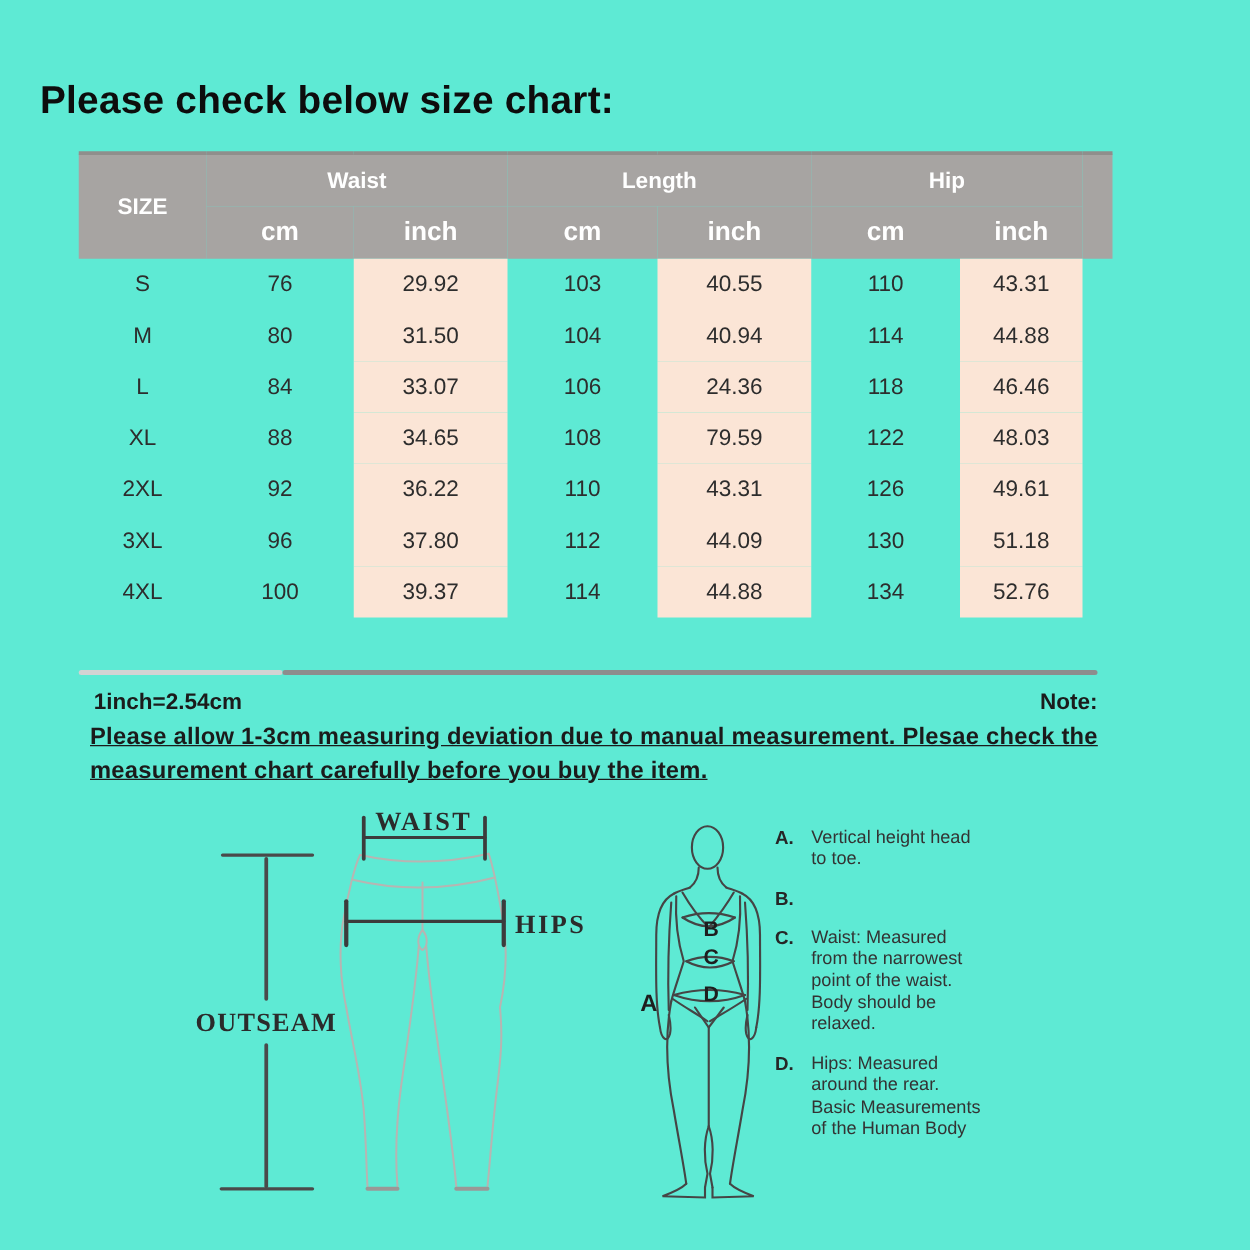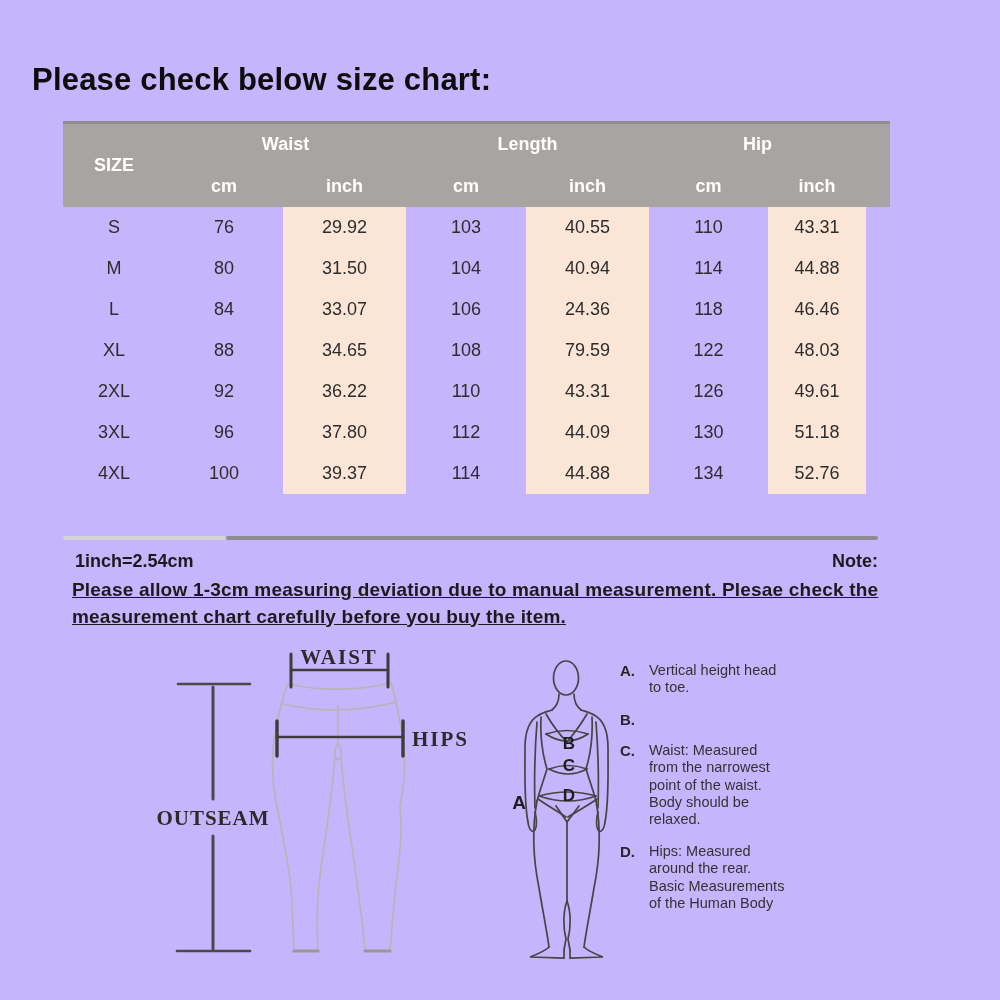--- a/index.html
+++ b/index.html
@@ -1,17 +1,17 @@
 <!DOCTYPE html>
 <html><head>
 <meta charset="utf-8">
 <style>
   html,body { margin:0; padding:0; background:#ffffff; }
   .sheet {
-    position:relative; width:1000px; height:1000px; background:#c4b5fd;
+    position:relative; width:1000px; height:1000px; background:#5eead4;
     font-family:"Liberation Sans", sans-serif; overflow:hidden;
   }
   
   .page-title {
     position:absolute; left:32px; top:62px;
     font-size:31px; font-weight:800; color:#0d0d0d; letter-spacing:0.2px;
   }
   
   table.size-table {
     position:absolute; left:63px; top:121px; width:827px;
@@ -19,21 +19,21 @@
     border-top:3px solid #908e8c;
   }
   table.size-table th, table.size-table td {
     padding:0; text-align:center; vertical-align:middle;
     font-weight:400; border:none;
   }
   table.size-table thead th {
     background:#a7a4a2; color:#ffffff; font-weight:700;
   }
   tr.group-row th { height:41px; font-size:18px; }
-  tr.unit-row th  { height:42px; font-size:18px; }
+  tr.unit-row th  { height:42px; font-size:21px; }
   th.size-h { text-align:left; padding-left:27px; font-size:18px;margin-top:18px; }
   table.size-table tbody td {
     height:41px; font-size:18px; color:#2d2d2d;
   }
   table.size-table tbody td.hl { background:#fbe5d6; }
   
   .divider-light { position:absolute; left:63px;  top:536px; width:163px; height:4px; background:#d3d3d3; border-radius:2px; }
   .divider-dark  { position:absolute; left:226px; top:536px; width:652px; height:4px; background:#8d8d8d; border-radius:2px; }
   .conv-note {
     position:absolute; left:75px; top:551px;

